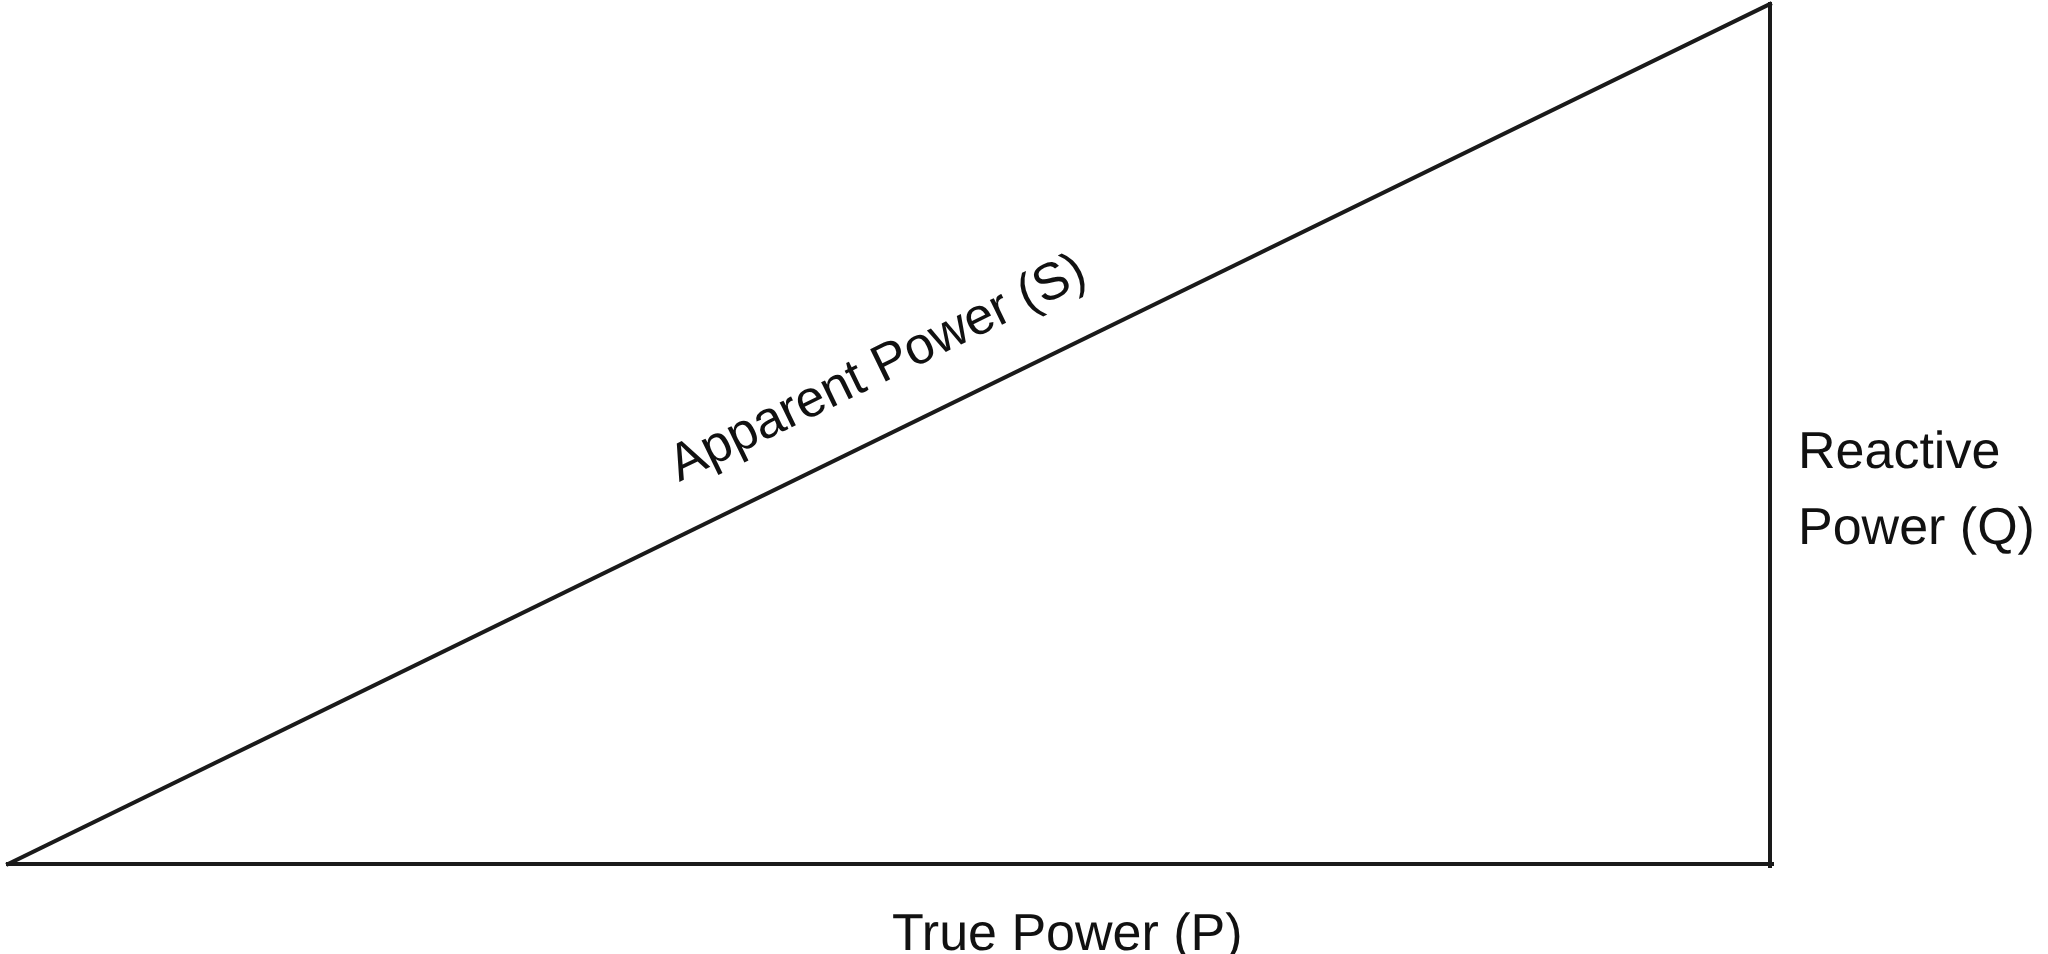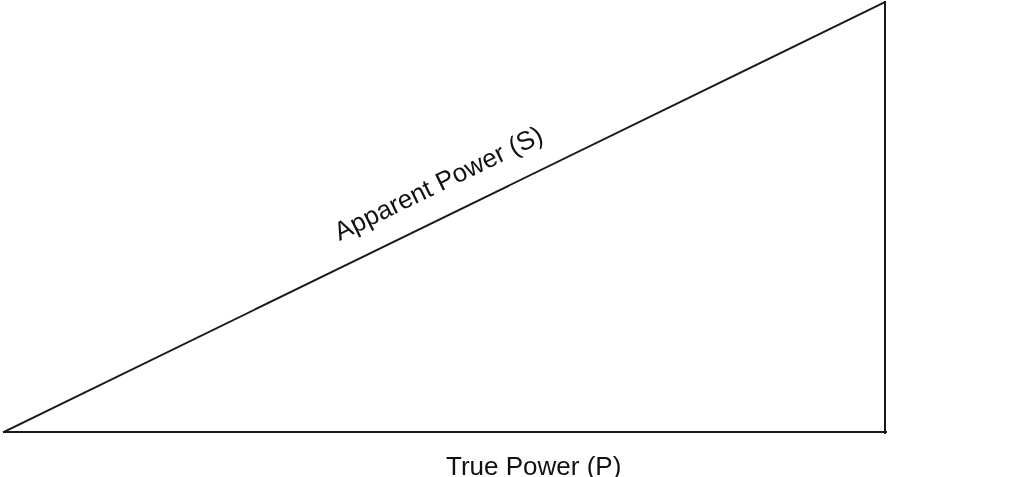--- a/index.html
+++ b/index.html
@@ -58,18 +58,19 @@
 
   <svg id="triangle-svg" viewBox="0 0 1024 477">
     <line x1="4" y1="432" x2="886" y2="432" stroke="#1a1a1a" stroke-width="2" stroke-linecap="square"></line>
     <line x1="885" y1="433" x2="885" y2="2" stroke="#1a1a1a" stroke-width="2" stroke-linecap="square"></line>
     <line x1="4" y1="432" x2="885" y2="2" stroke="#1a1a1a" stroke-width="2" stroke-linecap="square"></line>
   </svg>
 
   <div class="diagram-label" id="label-true-power">True Power (P)</div>
 
   <div class="diagram-label" id="label-reactive-power">
-    <br>
+    <span>Reactive</span><br>
+    <span>Power (Q)</span>
   </div>
 
   <div class="diagram-label" id="label-apparent-power">Apparent Power (S)</div>
 
 </div>
 
 </body></html>

